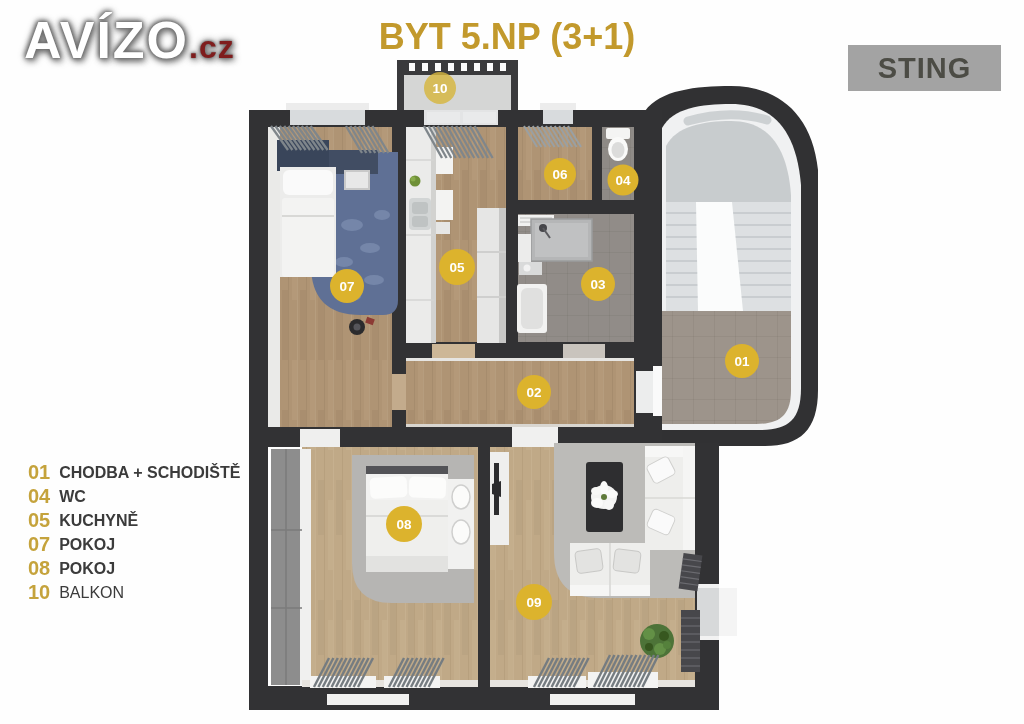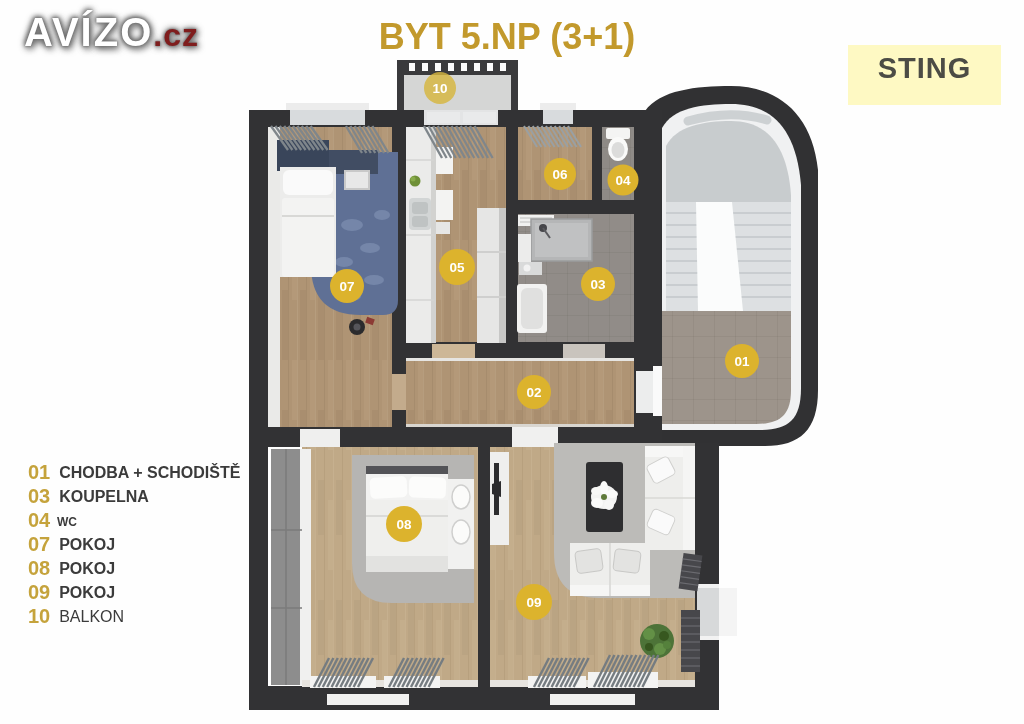--- a/index.html
+++ b/index.html
@@ -4,46 +4,45 @@
 <style>
   html,body{margin:0;padding:0;}
   body{width:1024px;height:724px;background:#fefefe;position:relative;overflow:hidden;
        font-family:"Liberation Sans", sans-serif;}
   .abs{position:absolute;}
 </style>
 </head>
 <body>
 
 <div class="abs" style="left:24px;top:10px;width:230px;height:60px;">
-  <span style="font-size:40px;font-weight:bold;color:#ffffff;letter-spacing:2px;
+  <span style="font-size:52px;font-weight:bold;color:#ffffff;letter-spacing:2px;
     text-shadow:0 0 2px #6e6e6e,0 0 5px #6a6a6a,0 0 9px #808080,2px 3px 7px #6f6f6f,-1px -1px 5px #909090;margin-top:7px;">AVÍZO</span><span style="font-size:32px;font-weight:bold;color:#7f1d1d;letter-spacing:1px;
     text-shadow:0 0 2px #6e6e6e,0 0 4px #6a6a6a,0 0 8px #808080,2px 2px 6px #6f6f6f;">.cz</span>
 </div>
 
 <div class="abs" style="left:302px;top:16px;width:410px;text-align:center;font-size:36px;font-weight:bold;color:#c2992c;">BYT 5.NP (3+1)</div>
 
-<div class="abs" style="left:848px;top:45px;width:153px;height:60px;background:#fef9c3;
+<div class="abs" style="left:848px;top:45px;width:153px;height:46px;background:#a3a3a3;
      text-align:center;line-height:46px;font-size:29px;font-weight:bold;color:#4c4c45;letter-spacing:1px;">STING</div>
 
 <div class="abs" style="left:28px;top:461px;width:260px;">
 
   <div style="height:24px;"><span style="font-size:20px;font-weight:bold;color:#c5a33c;">01</span><span style="font-size:16px;font-weight:bold;color:#3b3b3b;vertical-align:1px;">&nbsp; CHODBA + SCHODIŠTĚ</span></div>
 
 
-  <div style="height:24px;"><span style="font-size:20px;font-weight:bold;color:#c5a33c;">03</span><span style="font-size:16px;font-weight:bold;color:#3b3b3b;vertical-align:1px;">&nbsp; KOUPELNA</span></div>
-
-  <div style="height:24px;"><span style="font-size:20px;font-weight:bold;color:#c5a33c;">04</span><span style="font-size:12px;font-weight:bold;color:#3b3b3b;vertical-align:1px;">&nbsp; WC</span></div>
-
+
+  <div style="height:24px;"><span style="font-size:20px;font-weight:bold;color:#c5a33c;">04</span><span style="font-size:16px;font-weight:bold;color:#3b3b3b;vertical-align:1px;">&nbsp; WC</span></div>
+
+  <div style="height:24px;"><span style="font-size:20px;font-weight:bold;color:#c5a33c;">05</span><span style="font-size:16px;font-weight:bold;color:#3b3b3b;vertical-align:1px;">&nbsp; KUCHYNĚ</span></div>
 
 
   <div style="height:24px;"><span style="font-size:20px;font-weight:bold;color:#c5a33c;">07</span><span style="font-size:16px;font-weight:bold;color:#3b3b3b;vertical-align:1px;">&nbsp; POKOJ</span></div>
 
   <div style="height:24px;"><span style="font-size:20px;font-weight:bold;color:#c5a33c;">08</span><span style="font-size:16px;font-weight:bold;color:#3b3b3b;vertical-align:1px;">&nbsp; POKOJ</span></div>
 
-  <div style="height:24px;"><span style="font-size:20px;font-weight:bold;color:#c5a33c;">09</span><span style="font-size:16px;font-weight:bold;color:#3b3b3b;vertical-align:1px;">&nbsp; POKOJ</span></div>
 
   <div style="height:24px;"><span style="font-size:20px;font-weight:bold;color:#c5a33c;">10</span><span style="font-size:16px;font-weight:normal;color:#3b3b3b;vertical-align:1px;">&nbsp; BALKON</span></div>
 </div>
 
 <svg class="abs" style="left:0;top:0;" width="1024" height="724" viewBox="0 0 1024 724">
 <defs>
   <pattern id="wdA" width="18" height="120" patternUnits="userSpaceOnUse">
     <rect width="18" height="120" fill="#af9474"></rect>
     <rect x="0" width="1" height="120" fill="rgba(70,45,20,0.08)"></rect>
     <rect x="9" width="1" height="120" fill="rgba(255,240,220,0.09)"></rect>

